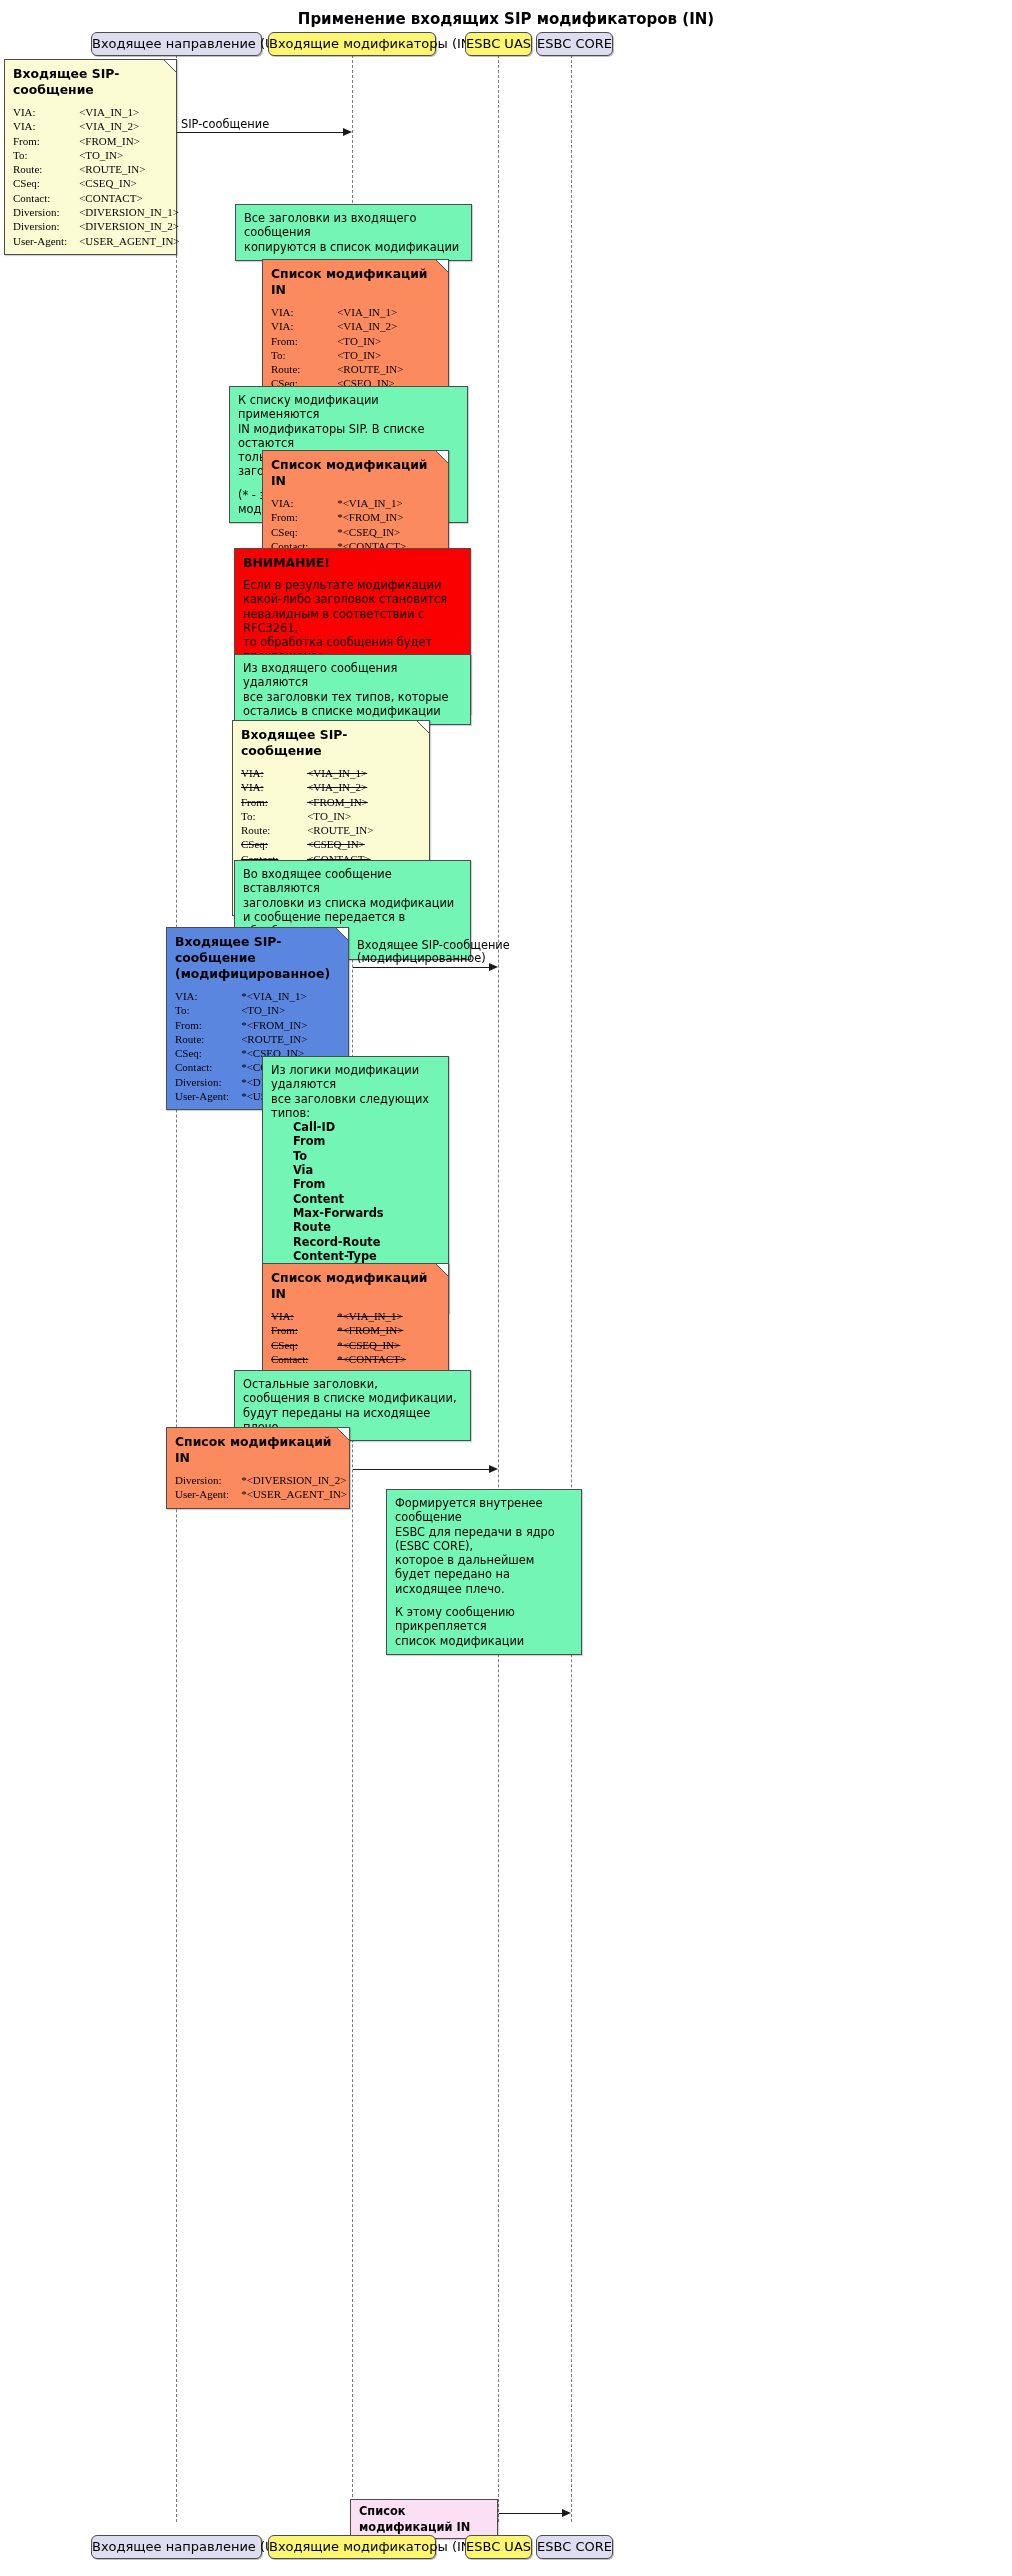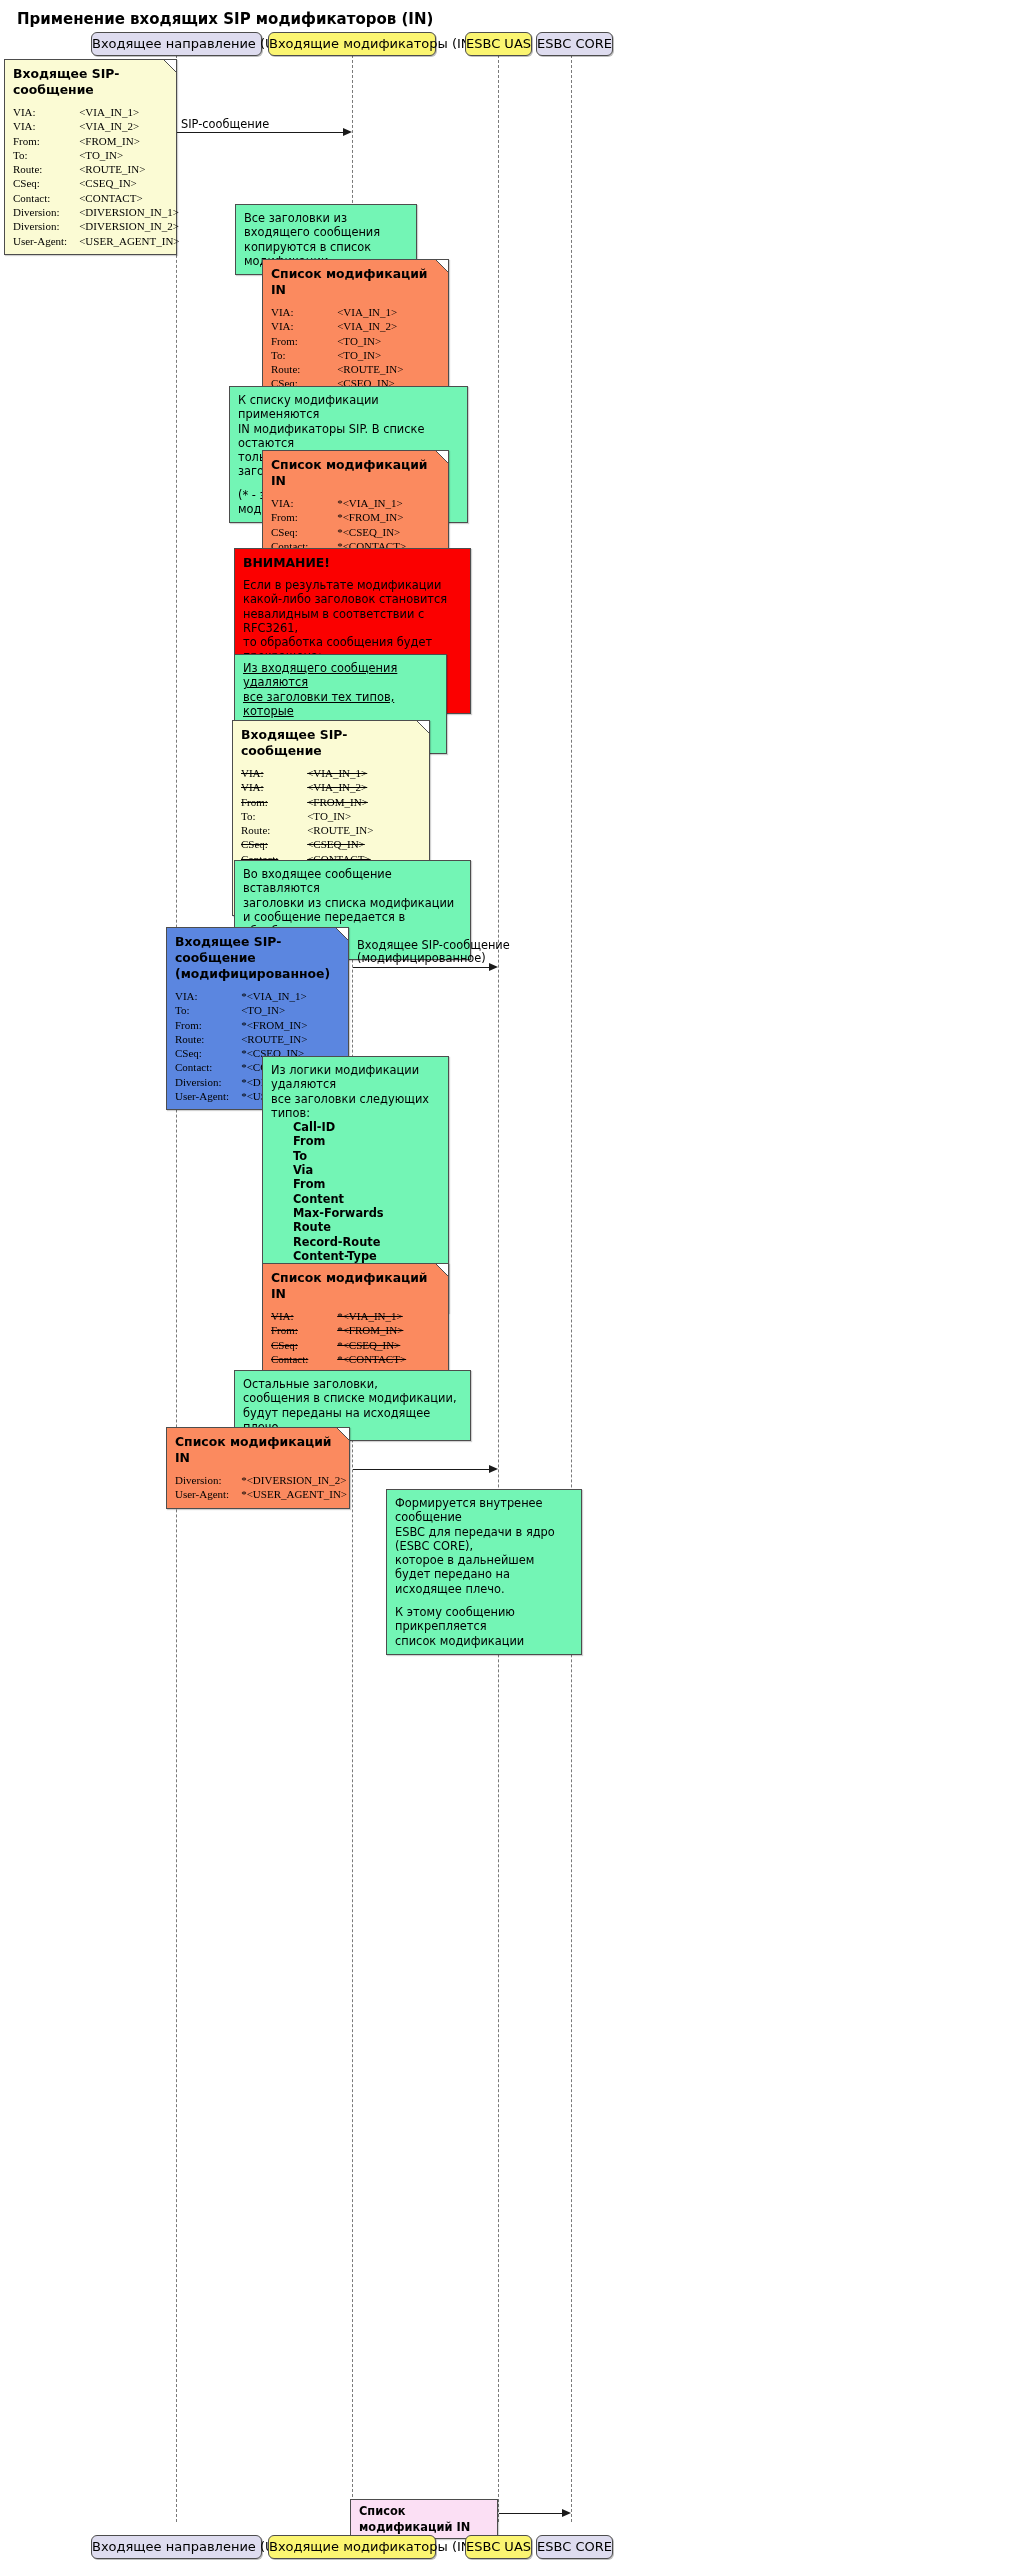--- a/index.html
+++ b/index.html
@@ -7,21 +7,22 @@
     width:1012px;
     font-family:"DejaVu Sans", sans-serif;
     color:#000;
     position:relative;
   }
   #canvas{position:relative;width:1012px;height:2576px;overflow:hidden;}
 
   
   .diagram-title{
     position:absolute;
-    left:17px;right:0;top:10px;
+    left:0;right:0;top:10px;
+    text-align:center;
     font-size:15px;
     font-weight:bold;
     letter-spacing:0px;
   }
 
   
   .lifeline{
     position:absolute;
     width:0;
     border-left:1px dashed #7a7a7a;
@@ -197,21 +198,21 @@
         </tbody>
       </table>
   </div>
 
   <div class="msg" style="left:177px;top:114px;width:175px;height:20px;">
     <div class="label">SIP-сообщение</div>
     <div class="line" style="top:18px;width:166px;"></div>
     <div class="head" style="left:166px;top:14px;"></div>
   </div>
 
-  <div class="note note-green" style="left:235px;top:204px;width:182px;">
+  <div class="note note-green" style="left:235px;top:204px;width:237px;">
     <div class="plain-list">Все заголовки из входящего сообщения</div>
     <div class="plain-list">копируются в список модификации</div>
   </div>
 
   <div class="note note-orange" style="left:262px;top:259px;width:187px;">
     <span class="dogear"></span>
     <div class="note-title">Список модификаций IN</div>
     <table class="hdrs">
         <tbody>
           <tr>
@@ -302,21 +303,21 @@
   <div class="note note-red" style="left:234px;top:548px;width:237px;">
     <div class="note-title">ВНИМАНИЕ!</div>
     <div class="plain-list">Если в результате модификации</div>
     <div class="plain-list">какой-либо заголовок становится</div>
     <div class="plain-list">невалидным в соответствии с RFC3261,</div>
     <div class="plain-list">то обработка сообщения будет прекращена:</div>
     <div class="plain-list"><span class="bold">Request</span><span> - отправляется ответ с кодом ошибки</span></div>
     <div class="plain-list"><span class="bold">Response</span><span> - игнорируется</span></div>
   </div>
 
-  <div class="note note-green" style="left:234px;top:654px;width:213px;text-decoration:underline;">
+  <div class="note note-green" style="left:234px;top:654px;width:237px;">
     <div class="plain-list">Из входящего сообщения удаляются</div>
     <div class="plain-list">все заголовки тех типов, которые</div>
     <div class="plain-list">остались в списке модификации</div>
   </div>
 
   <div class="note note-yellow" style="left:232px;top:720px;width:198px;">
     <span class="dogear"></span>
     <div class="note-title">Входящее SIP-сообщение</div>
     <table class="hdrs">
         <tbody>

